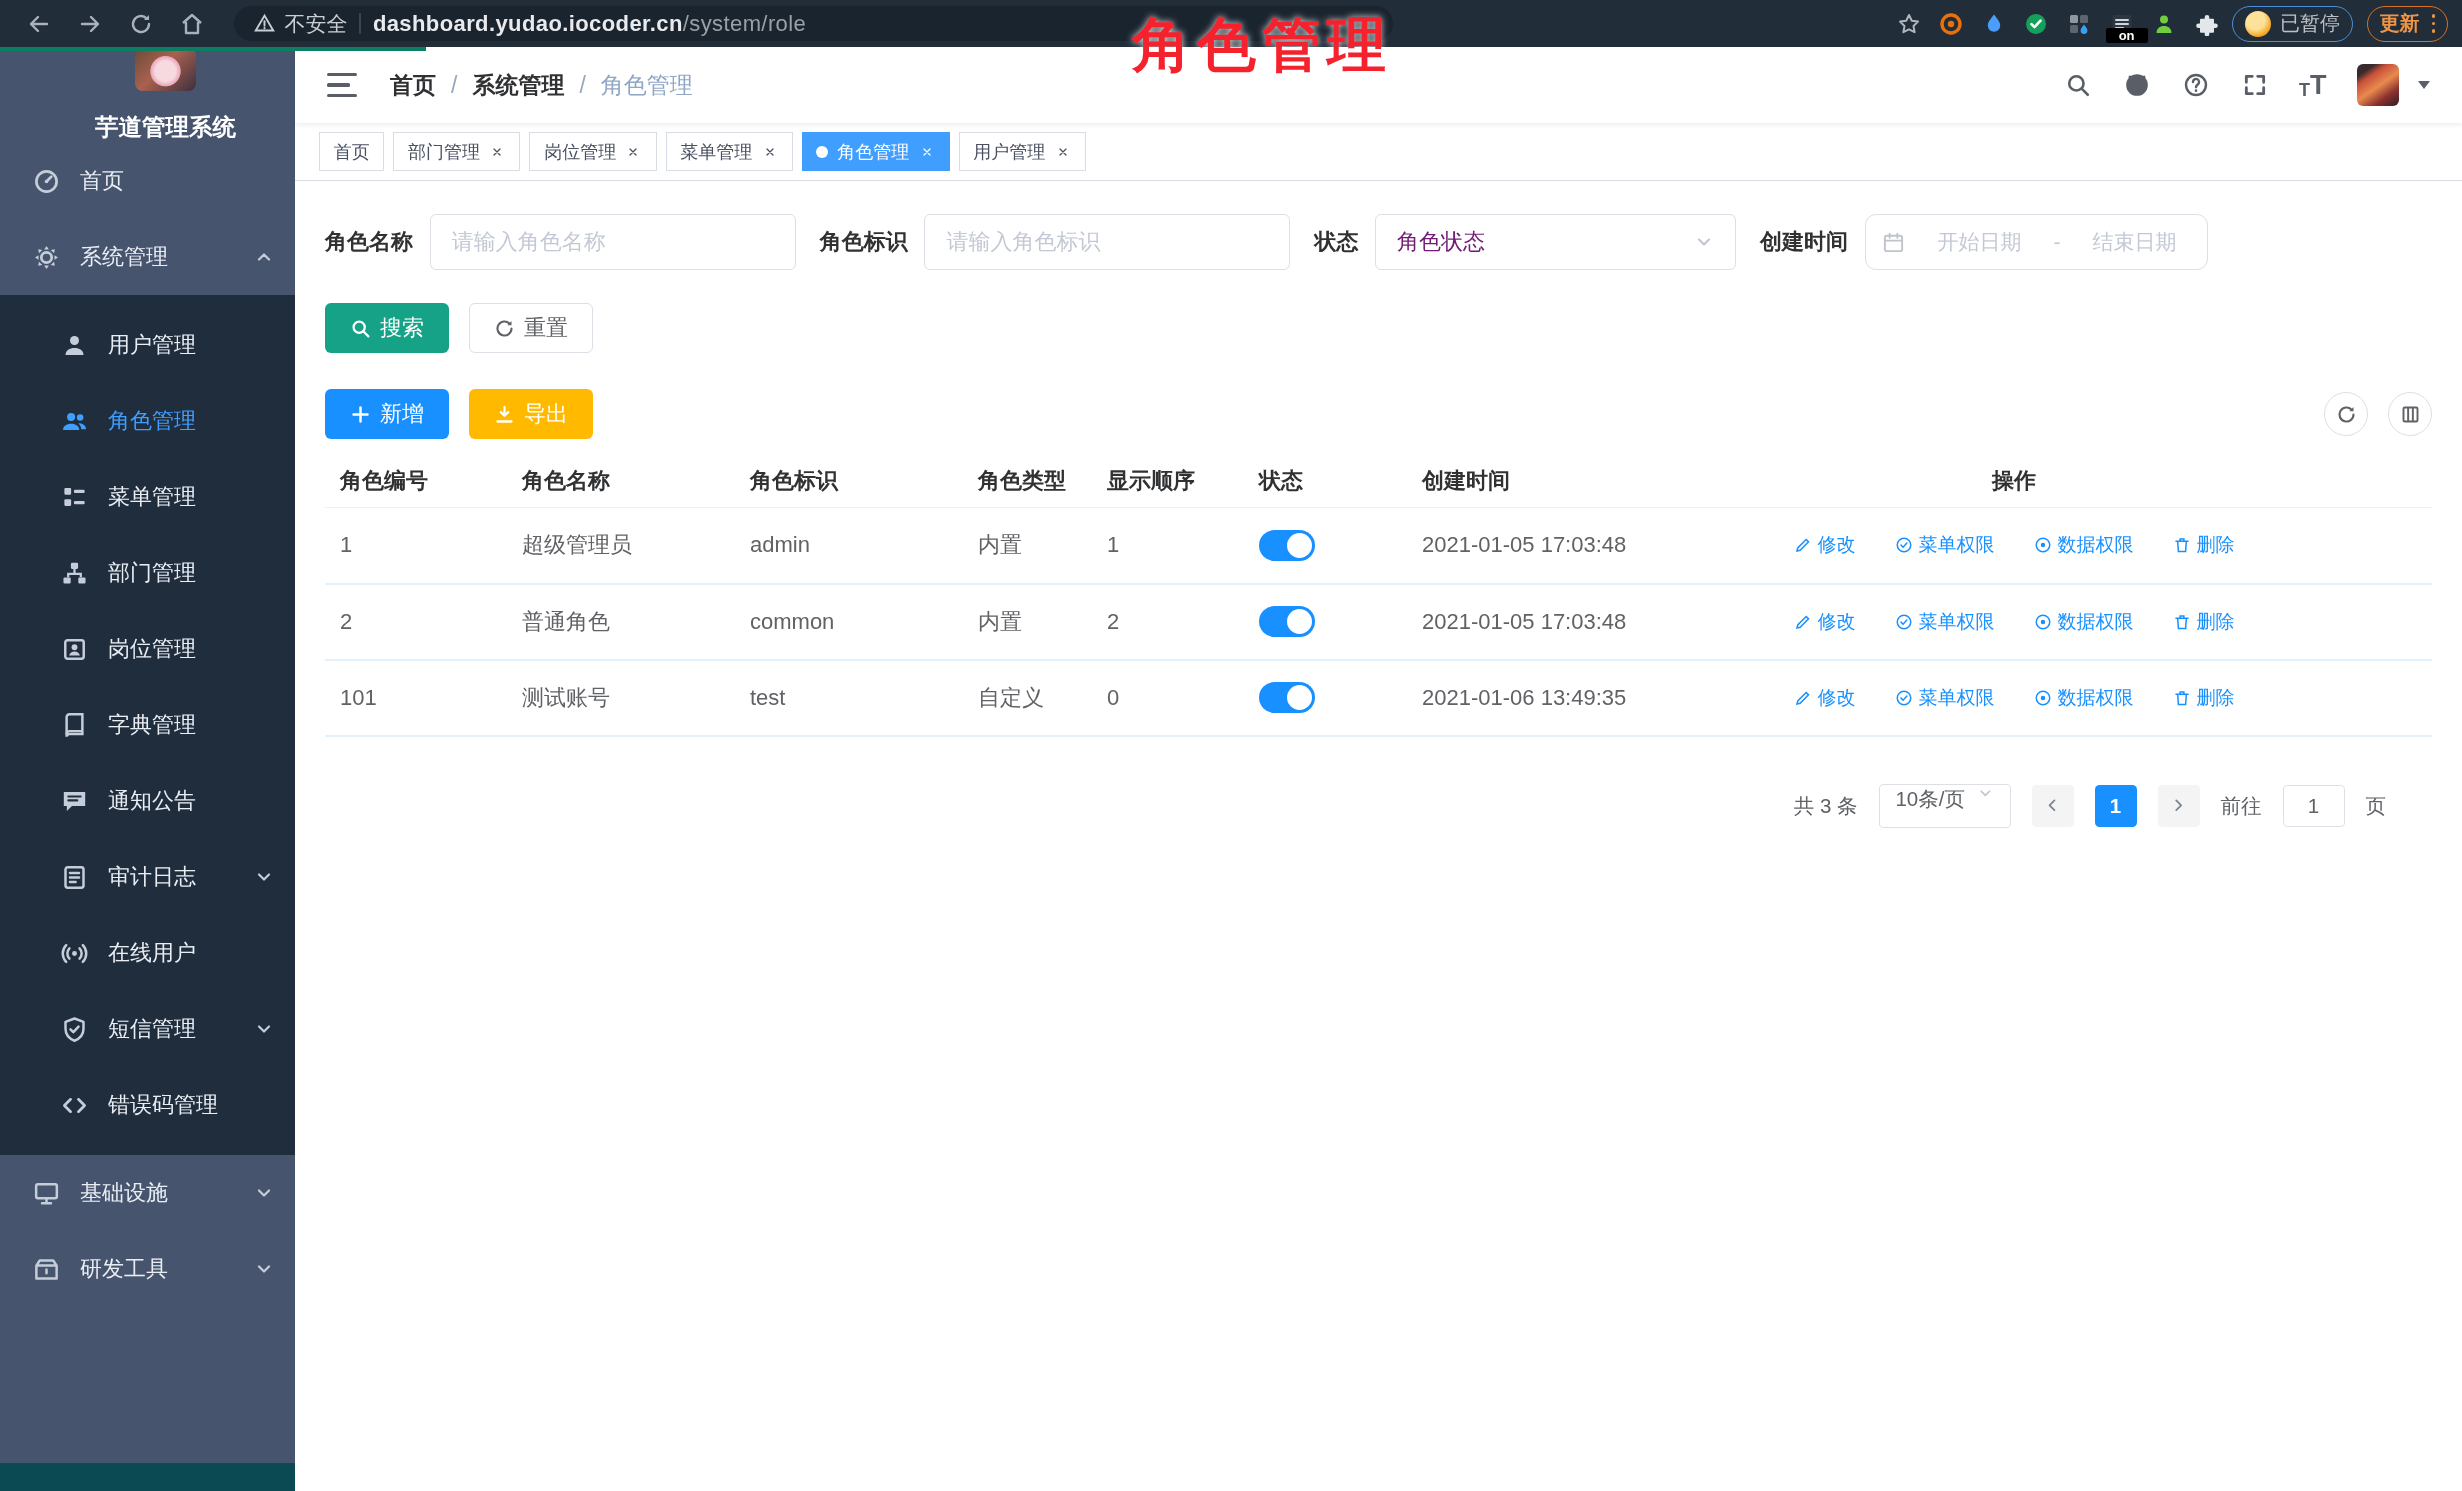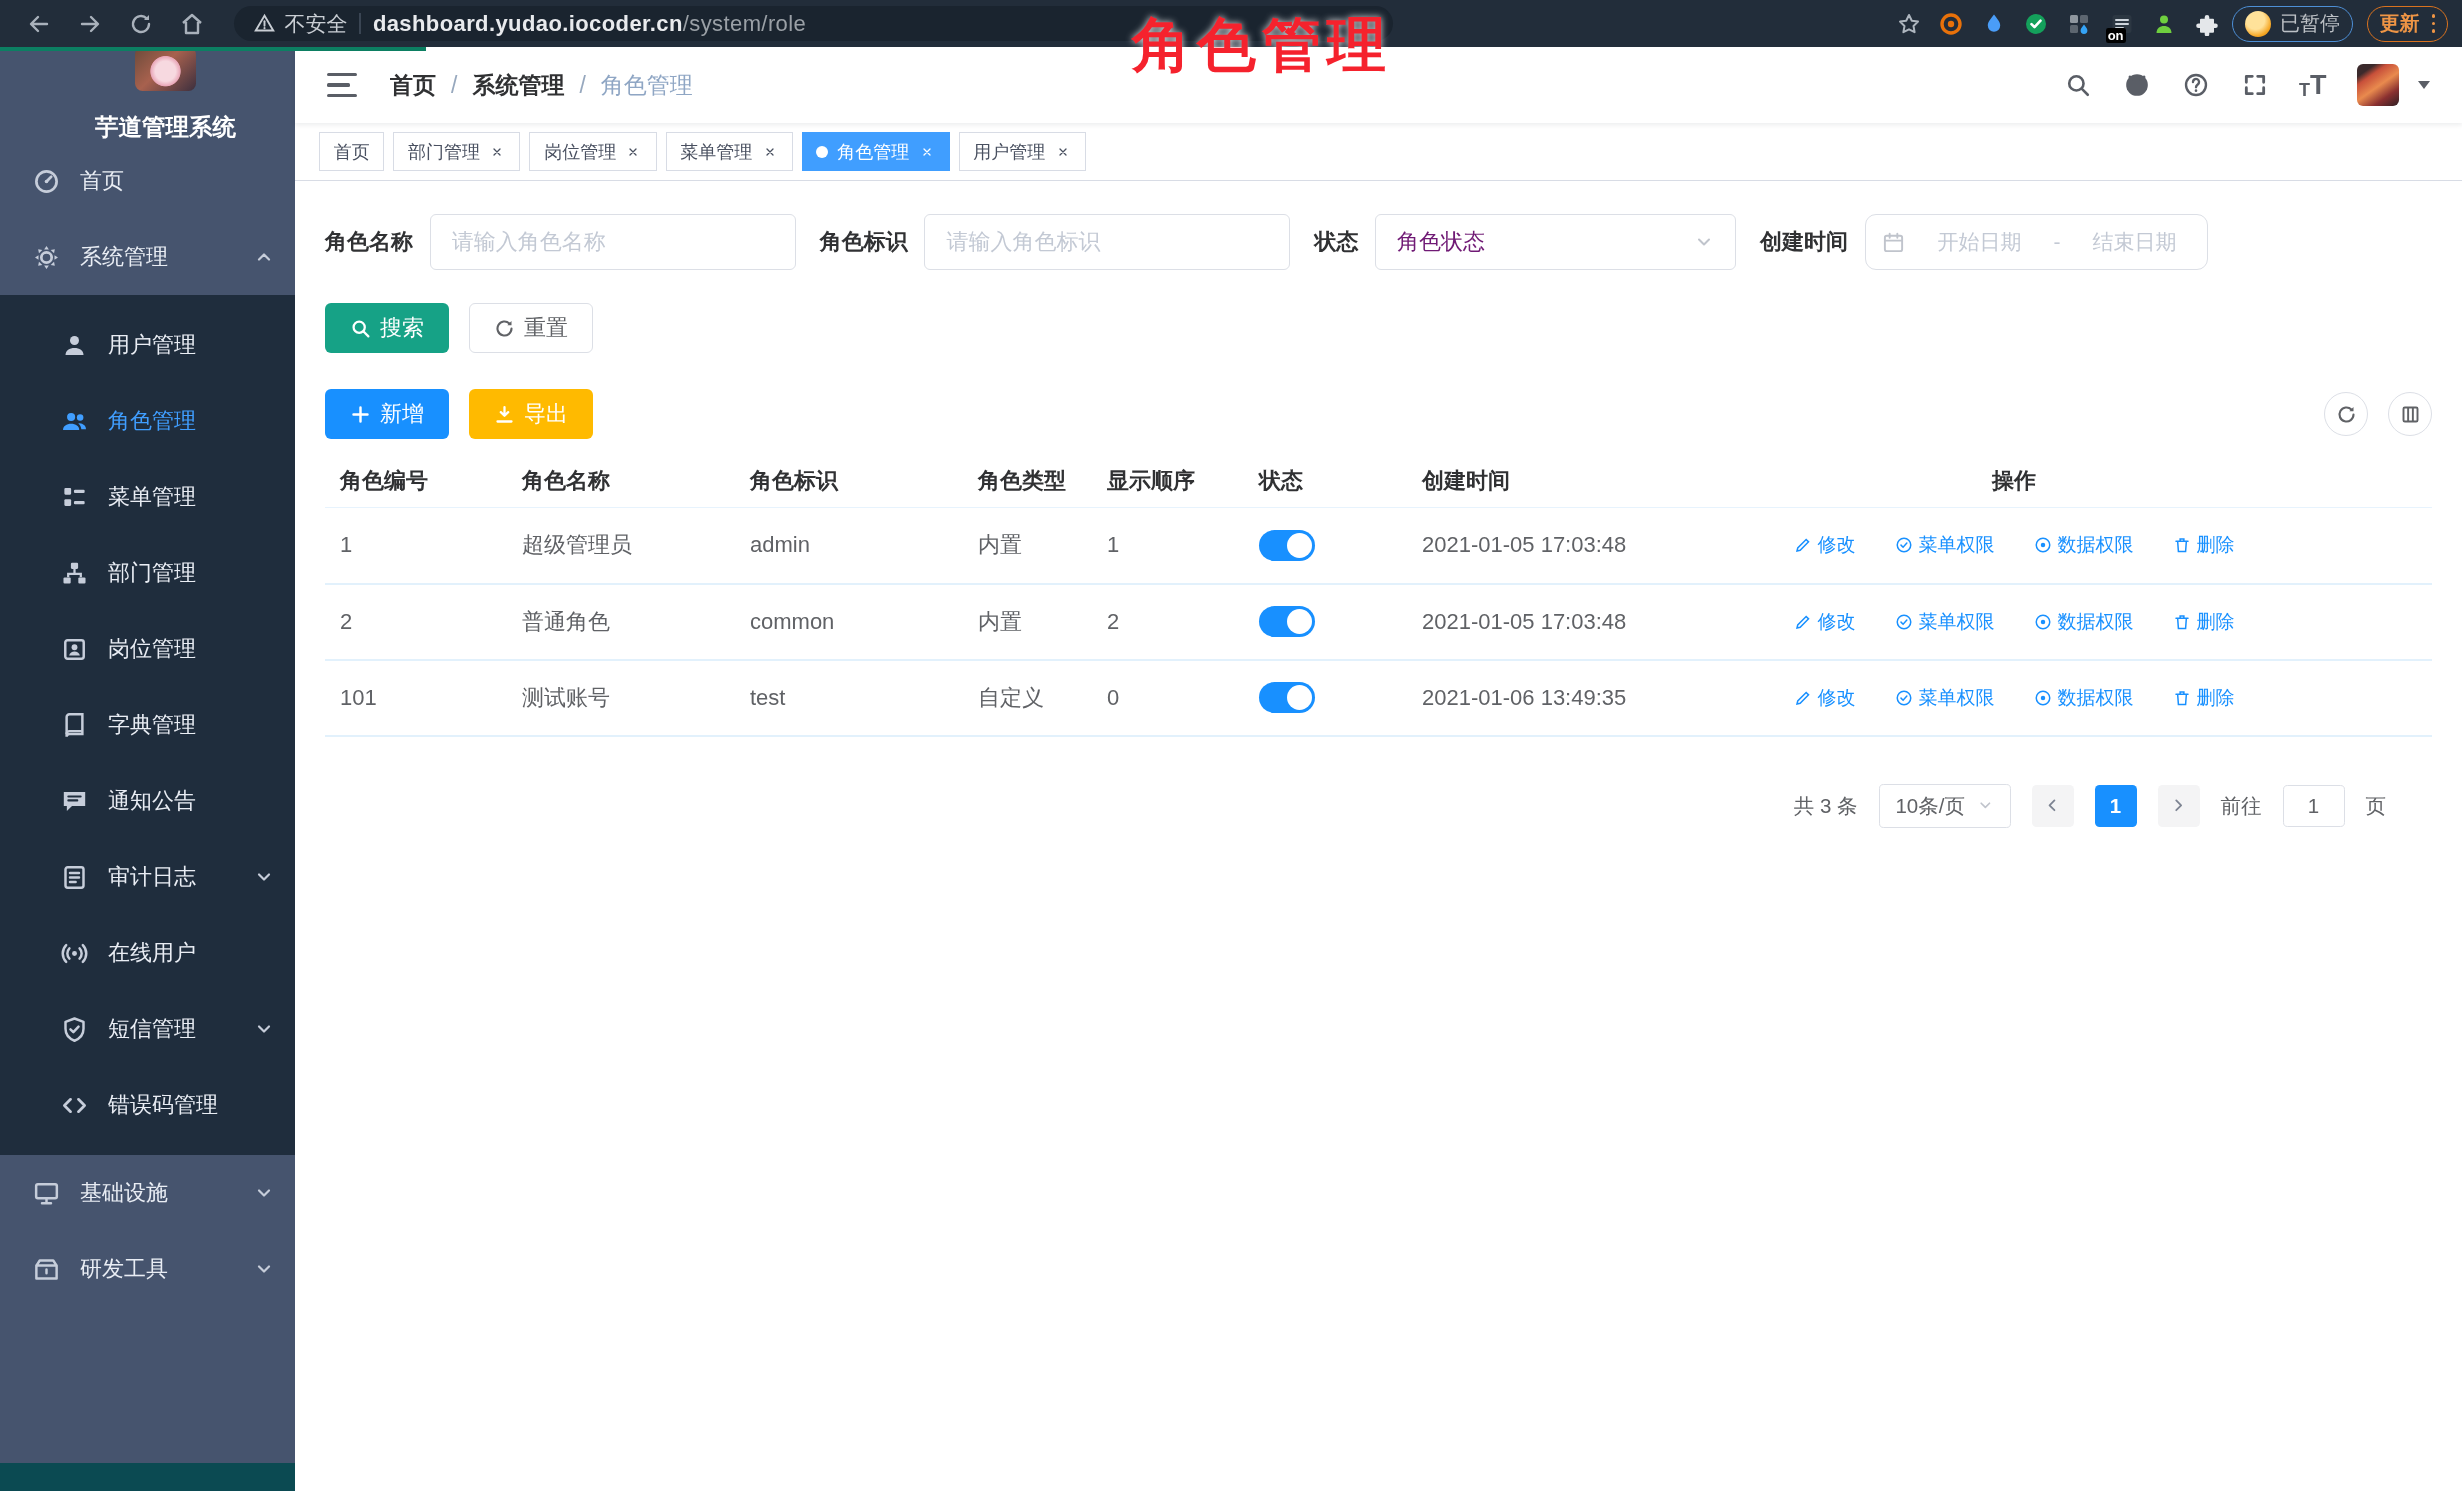--- a/index.html
+++ b/index.html
@@ -14,21 +14,21 @@
   .url-pill { margin-left:16.7px; width:1159px; height:35px; border-radius:17.5px; background:#1a242f; display:flex; align-items:center; padding:0 20px; gap:12px; cursor:text; }
   .warn { display:flex; align-items:center; gap:9px; color:#c9ced4; font-size:21px; cursor:pointer; }
   .warn svg { width:21px; height:21px; }
   .url-div { width:1.5px; height:21px; background:#3a4553; }
   .url-text { font-size:22px; letter-spacing:0.4px; white-space:nowrap; }
   .url-host { color:#e8eaed; font-weight:700; }
   .url-path { color:#9aa0a6; }
   .bright { margin-left:auto; display:flex; align-items:center; gap:7.6px; }
   .ext { width:35px; height:35px; display:flex; align-items:center; justify-content:center; position:relative; cursor:pointer; }
   .ext svg { width:24px; height:24px; }
-  .ext-badge { position:absolute; bottom:-1.5px; left:1.5px; background:#000000; color:#fff; font-size:13px; line-height:15px; padding:0 2px; border-radius:2.3px; font-weight:700; }
+  .ext-badge { position:absolute; bottom:-1.5px; left:1.5px; background:#000000; color:#fff; font-size:13px; line-height:15px; padding:0 13px; border-radius:2.3px; font-weight:700; }
   .pill { height:36px; border-radius:18px; display:flex; align-items:center; padding:0 12px; gap:9px; cursor:pointer; }
   .pill-paused { border:1.9px solid #4d8fd6; }
   .pill-avatar { width:26px; height:26px; border-radius:50%; background:radial-gradient(circle at 40% 35%, #ffe29a 0 40%, #f5a623 70%, #c97b12); }
   .pill-paused span { color:#bdc1c6; font-size:20px; }
   .pill-update { border:1.9px solid #d9721e; margin-left:6px; }
   .pill-update span { color:#ef9545; font-size:20px; font-weight:700; }
   .vdots { display:flex; flex-direction:column; gap:3.8px; margin-left:3px; }
   .vdots i { width:3.8px; height:3.8px; border-radius:50%; background:#ef9545; }
   .progress-line { position:absolute; left:0; top:47px; width:426px; height:3.8px; background:#0c7f62; z-index:20; }
 
@@ -114,21 +114,21 @@
   .grid th { height:52px; text-align:left; font-weight:700; color:#303133; padding-left:15px; border-bottom:1.5px solid #e7f3fd; white-space:nowrap; }
   .grid td { height:76px; padding-left:15px; border-bottom:2.3px solid #e2f1fc; white-space:nowrap; }
   .grid th.c-ops, .grid td.c-ops { text-align:center; padding-left:0; }
   .ops { display:flex; justify-content:center; gap:39px; }
   .op-link { display:inline-flex; align-items:center; gap:6px; color:#1890ff; font-size:19px; cursor:pointer; white-space:nowrap; }
   .op-link svg { width:18px; height:18px; }
   .switch { width:56px; height:31px; border-radius:16px; background:#1890ff; position:relative; cursor:pointer; display:inline-block; vertical-align:middle; }
   .switch::after { content:""; position:absolute; top:3px; right:3px; width:25px; height:25px; border-radius:50%; background:#fff; }
 
   .pagination { margin-top:47px; display:flex; align-items:center; justify-content:flex-end; gap:21px; font-size:20.5px; color:#606266; padding-right:46px; }
-  .pg-select { width:132px; height:44px; border:1.5px solid #dcdfe6; border-radius:4.6px; display:flex; align-items:center; justify-content:center; gap:12px; cursor:pointer; color:#606266; }
+  .pg-select { width:132px; height:44px; border:1.5px solid #dcdfe6; border-radius:4.6px; display:flex; justify-content:center; gap:12px; cursor:pointer; color:#606266; }
   .pg-select svg { width:16.7px; height:16.7px; color:#c0c4cc; }
   .pg-btn { width:42px; height:42px; border-radius:4.6px; background:#f4f4f5; color:#7d8492; display:flex; align-items:center; justify-content:center; cursor:pointer; }
   .pg-btn svg { width:16.7px; height:16.7px; }
   .pg-page { width:42px; height:42px; border-radius:4.6px; background:#1890ff; color:#fff; font-weight:700; display:flex; align-items:center; justify-content:center; cursor:pointer; }
   .goto-input { width:62px; height:42px; border:1.5px solid #dcdfe6; border-radius:4.6px; text-align:center; font-size:20.5px; color:#606266; font-family:inherit; }
 </style>
 </head>
 <body>
 
 <div class="browser-bar">

